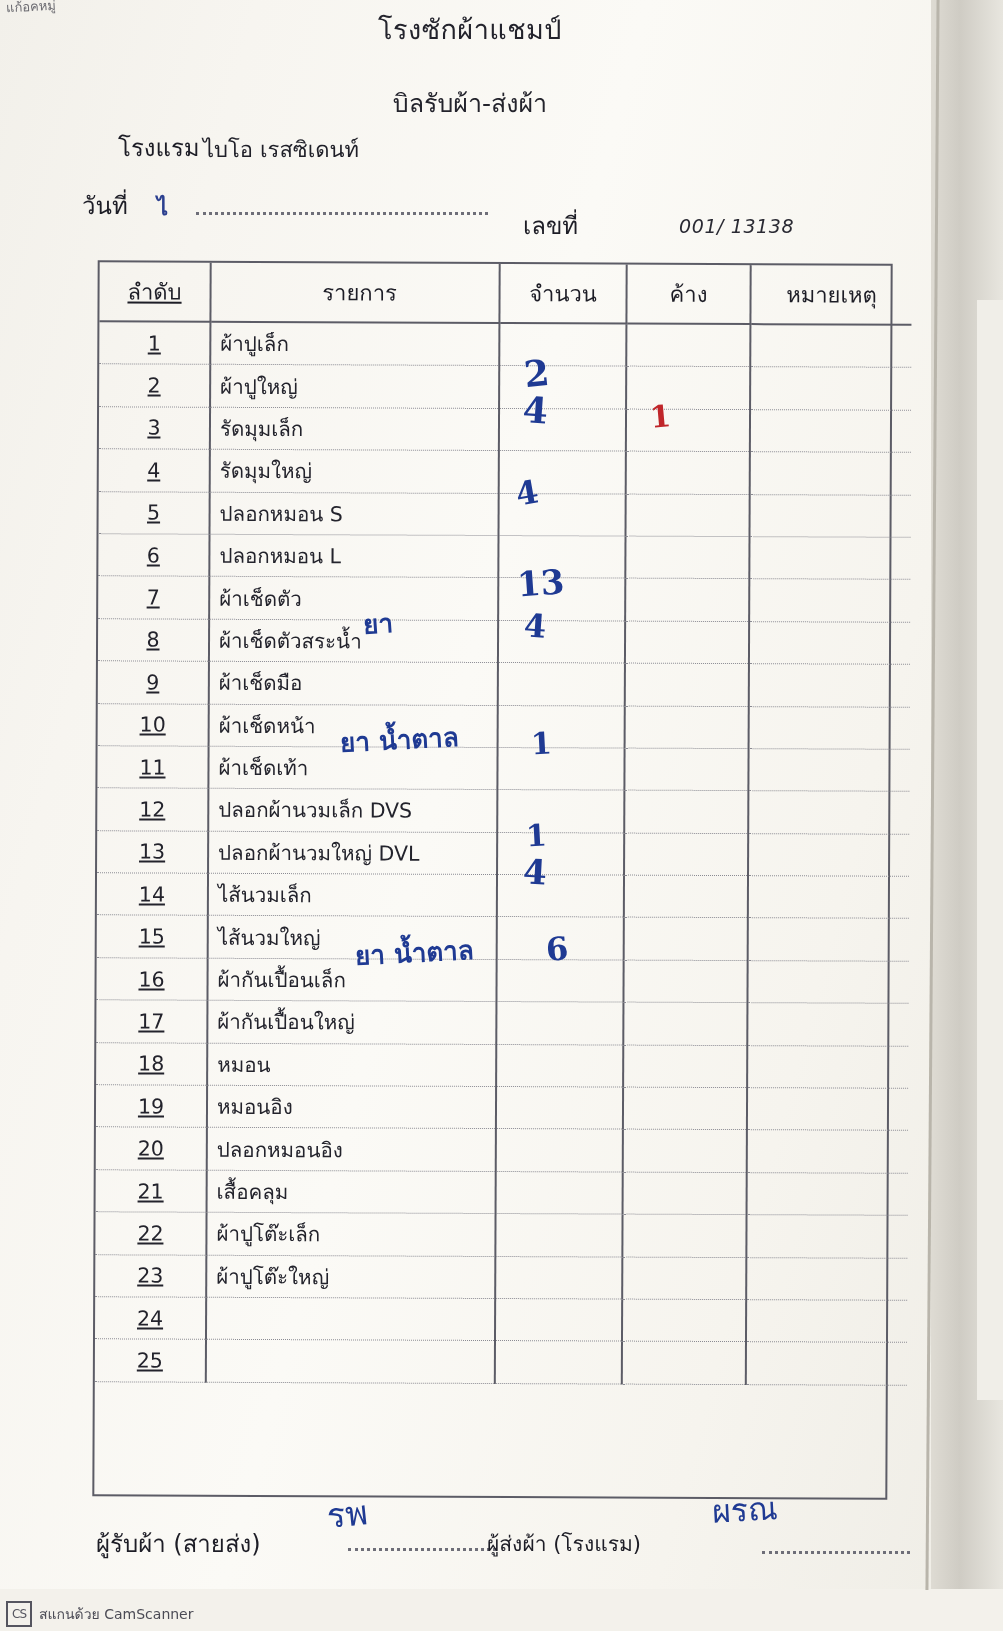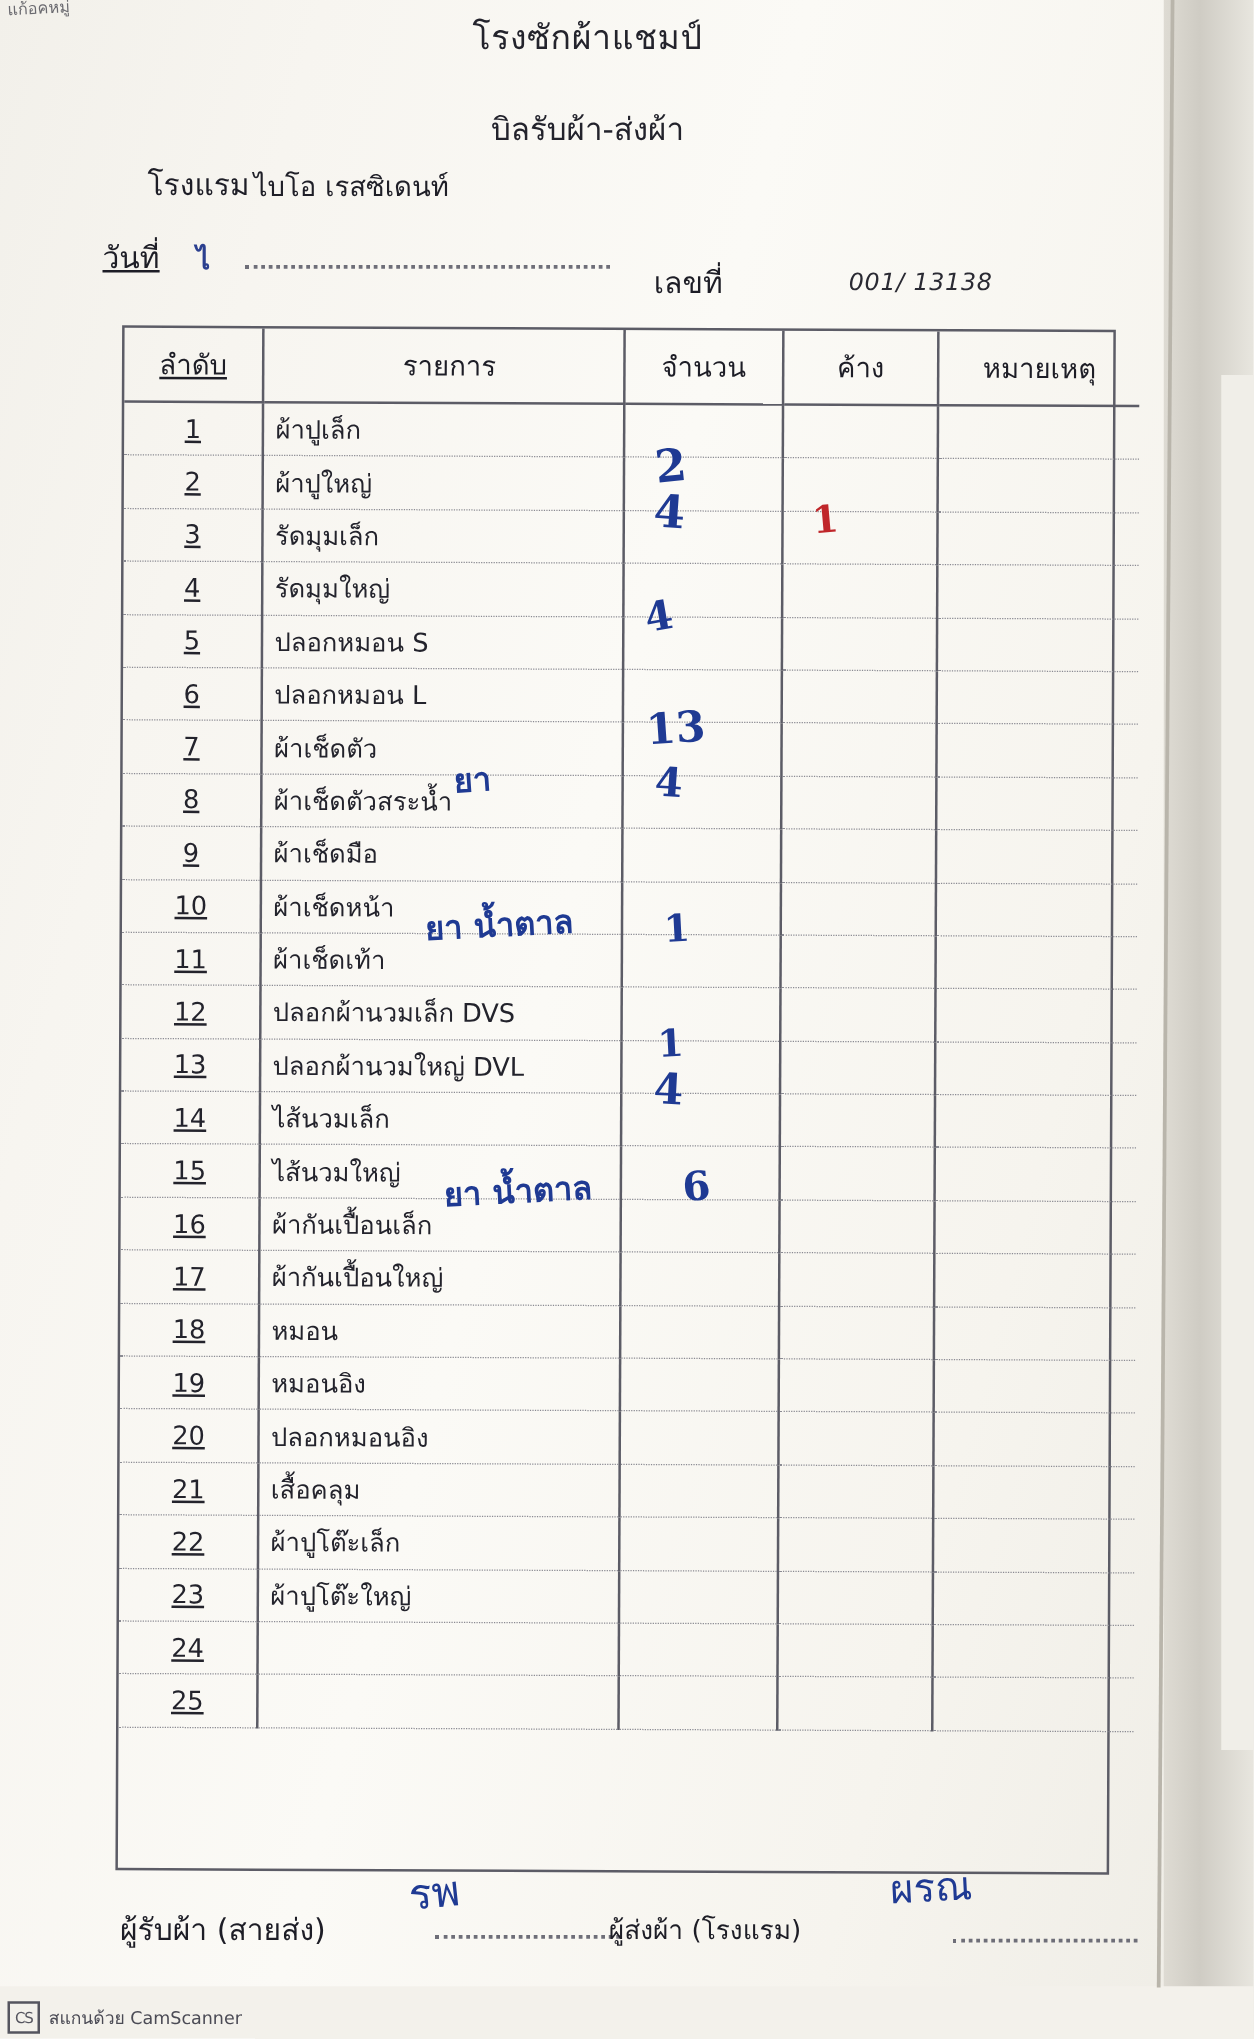--- a/index.html
+++ b/index.html
@@ -92,21 +92,20 @@
     position: absolute;
     left: 203px; top: 132px;
     font-size: 22px;
     color: #1f1f28;
   }
   #date-label {
     position: absolute;
     left: 82px; top: 186px;
     font-size: 24px;
     color: #1d1d26;
-    text-decoration: underline;
   }
   #date-dots {
     position: absolute;
     left: 196px; top: 196px;
     width: 292px;
     border-bottom: 3px dotted #6e6e78;
     height: 16px;
   }
   #date-mark {
     position: absolute;

